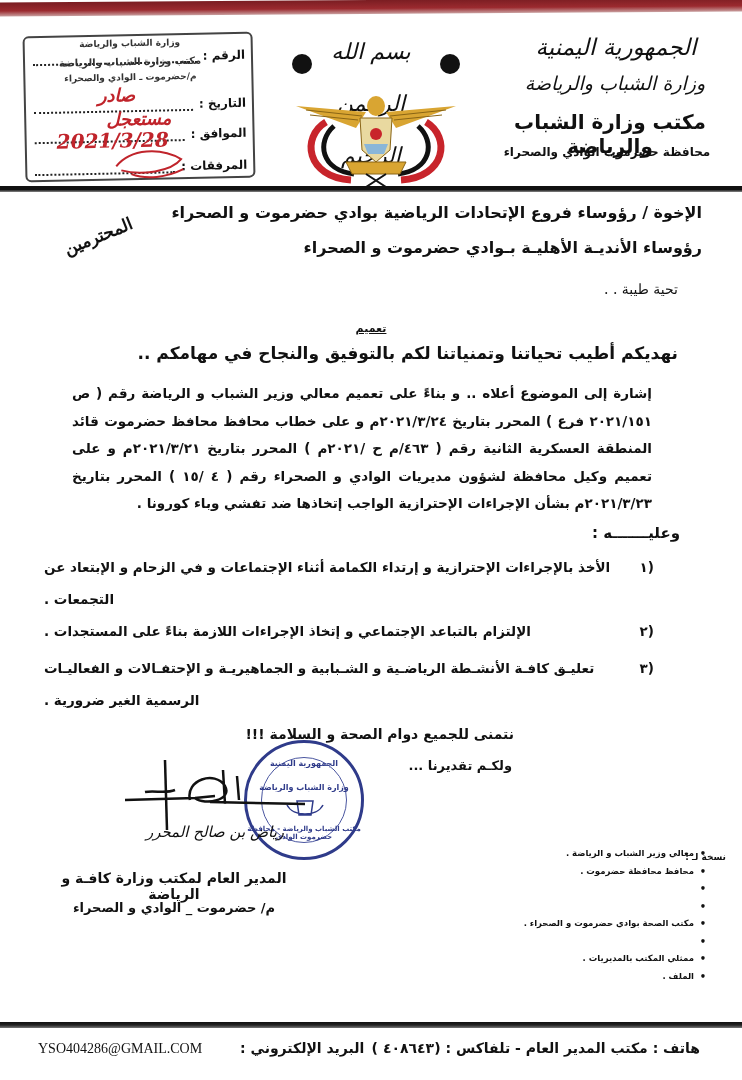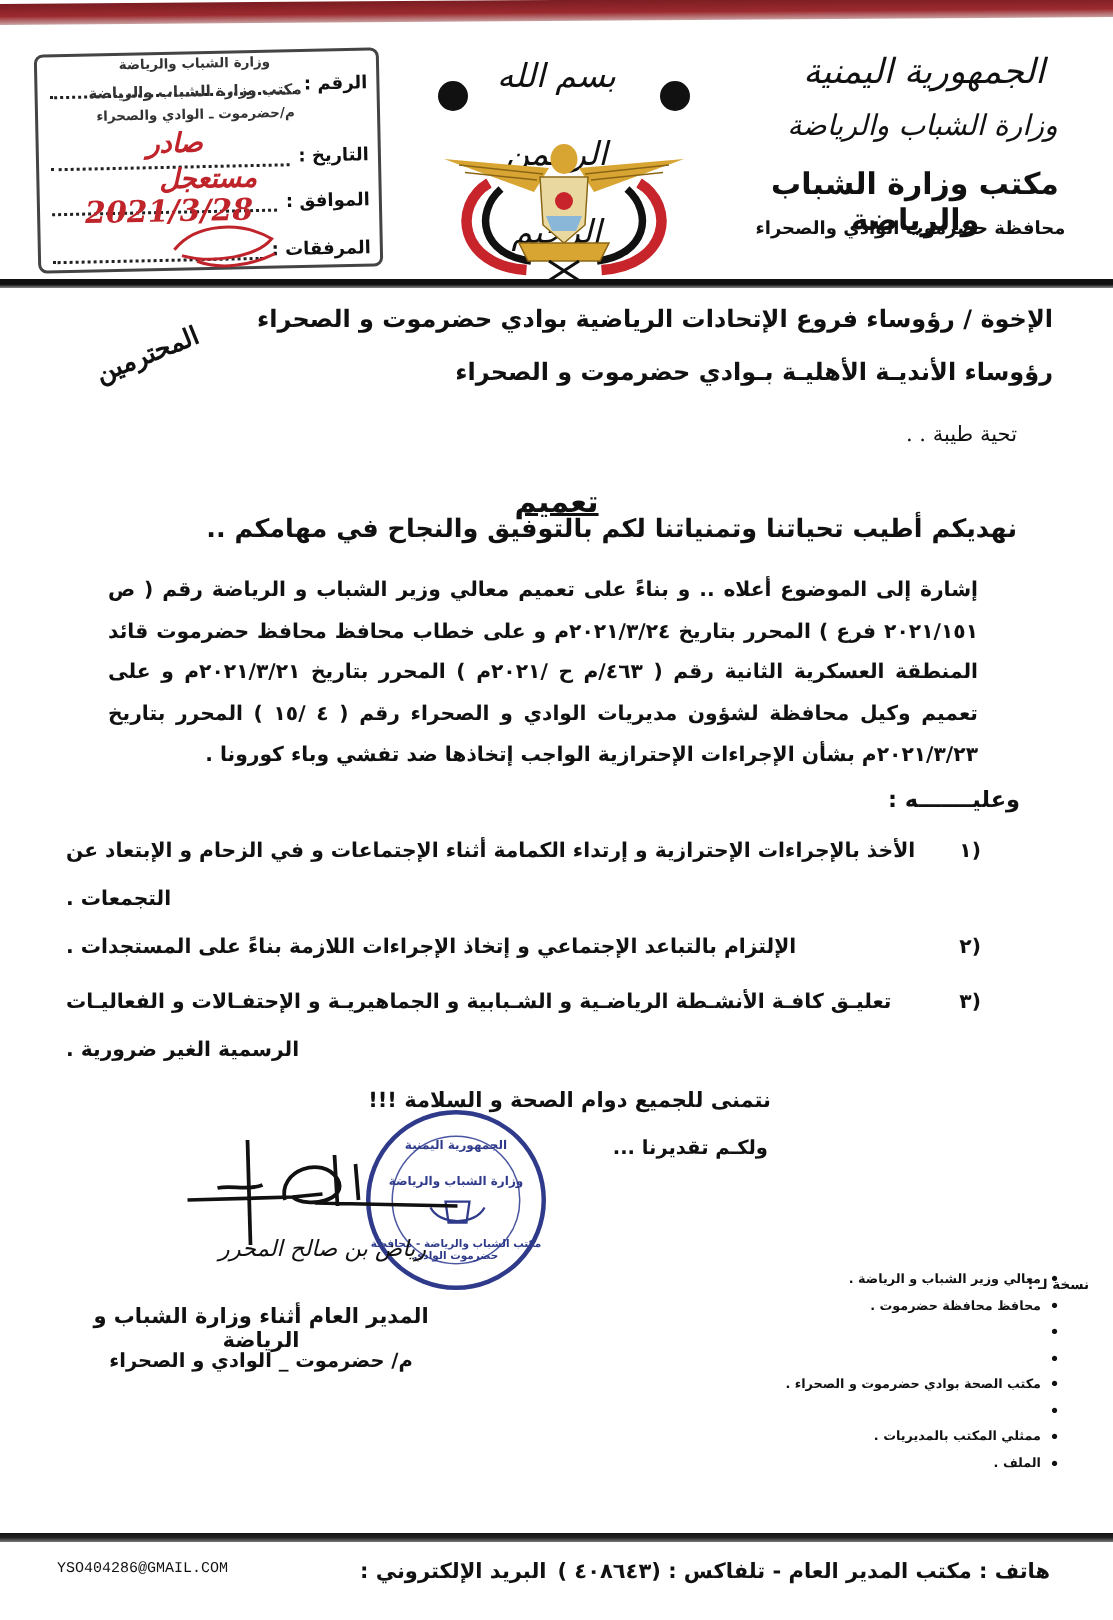--- a/index.html
+++ b/index.html
@@ -36,21 +36,21 @@
 
   
   .hdr-rule { left: 0; top: 186px; width: 742px; height: 6px; background: linear-gradient(180deg,#111 0,#111 60%,#888 100%); }
 
   
   .addr1 { right: 40px; top: 203px; width: 660px; font-size: 16px; font-weight: bold; }
   .addr2 { right: 40px; top: 238px; width: 580px; font-size: 16px; font-weight: bold; }
   .respected { left: 62px; top: 226px; font-size: 17px; font-weight: bold; font-family: "DejaVu Serif", serif; transform: rotate(-22deg); }
   .greeting { right: 64px; top: 281px; font-family: "DejaVu Serif", serif; font-size: 14px; }
 
-  .subject { left: 0; width: 742px; top: 322px; text-align: center; font-size: 20px; font-weight: bold; text-decoration: underline; }
+  .subject { left: 0; width: 742px; top: 322px; text-align: center; font-size: 11px; font-weight: bold; text-decoration: underline; }
   .sub-greeting { right: 64px; top: 343px; width: 660px; font-size: 17px; font-weight: bold; text-align: right; }
 
   .body { right: 90px; top: 380px; width: 580px; font-size: 13.5px; font-weight: bold; line-height: 27.5px; text-align: justify; text-align-last: right; }
   .accordingly { right: 62px; top: 524px; font-size: 15px; font-weight: bold; }
 
   .item { position: absolute; right: 88px; width: 610px; font-size: 13.5px; font-weight: bold; line-height: 32px; display: flex; flex-direction: row-reverse; }
   .item .num { width: 30px; flex: none; text-align: right; }
   .item .txt { flex: 1; direction: rtl; text-align: left; }
   .item1 { top: 551px; }
   .item2 { top: 615px; }
@@ -72,21 +72,21 @@
 
   
   .copies-title { right: 16px; top: 852px; font-size: 9px; font-weight: bold; }
   .copies { right: 30px; top: 845px; width: 300px; list-style: none; }
   .copies li { direction: rtl; font-size: 8.5px; font-weight: bold; height: 17.5px; line-height: 17.5px; display: flex; }
   .copies li .bullet { width: 18px; text-align: center; flex: none; font-size: 10px; }
 
   .foot-rule { left: 0; top: 1022px; width: 742px; height: 6px; background: linear-gradient(180deg,#111 0,#222 50%,#777 100%); }
   .footer-phone { right: 42px; top: 1040px; font-size: 14px; font-weight: bold; }
   .footer-email-label { left: 240px; top: 1040px; font-size: 14px; font-weight: bold; }
-  .footer-email { left: 38px; top: 1041px; font-family: Liberation Mono, monospace; font-size: 10px; }
+  .footer-email { left: 38px; top: 1041px; font-family: Liberation Serif, serif; font-size: 14px; }
 </style>
 </head>
 <body>
 
 <div class="abs top-stripe"></div>
 
 <div class="abs ref-box">
   <div class="ref-row" style="top:8px;">
     <span class="lbl rtl">الرقم :</span>
     <span class="dots"></span>
@@ -180,21 +180,21 @@
   </svg>
   <div class="lbl rtl" style="top:82px; font-size:7px;">مكتب الشباب والرياضة - محافظة حضرموت الوادي</div>
 </div>
 
 <svg class="abs signature" viewBox="0 0 200 90">
   <path d="M10 40 L80 38 L100 36 M30 32 C40 30, 50 34, 60 30" stroke="#111" stroke-width="2.5" fill="none"></path>
   <path d="M50 0 L52 70" stroke="#111" stroke-width="2.5" fill="none"></path>
   <path d="M75 40 C70 20, 100 10, 110 26 C118 40, 90 46, 80 38 M108 10 L110 44 M122 16 L124 40 M95 42 L190 44" stroke="#111" stroke-width="2.5" fill="none"></path>
 </svg>
 <div class="abs sig-name rtl">رياض بن صالح المحرر</div>
-<div class="abs sig-title rtl">المدير العام أثناء وزارة الشباب و الرياضة</div>
+<div class="abs sig-title rtl">المدير العام لمكتب وزارة كافـة و الرياضة</div>
 <div class="abs sig-sub rtl">م/ حضرموت _ الوادي و الصحراء</div>
 
 <div class="abs copies-title rtl">نسخة لـ :</div>
 <ul class="abs copies">
   <li>
       <span class="bullet">•</span>
       <span>معالي وزير الشباب و الرياضة .</span>
     </li>
   <li>
       <span class="bullet">•</span>

